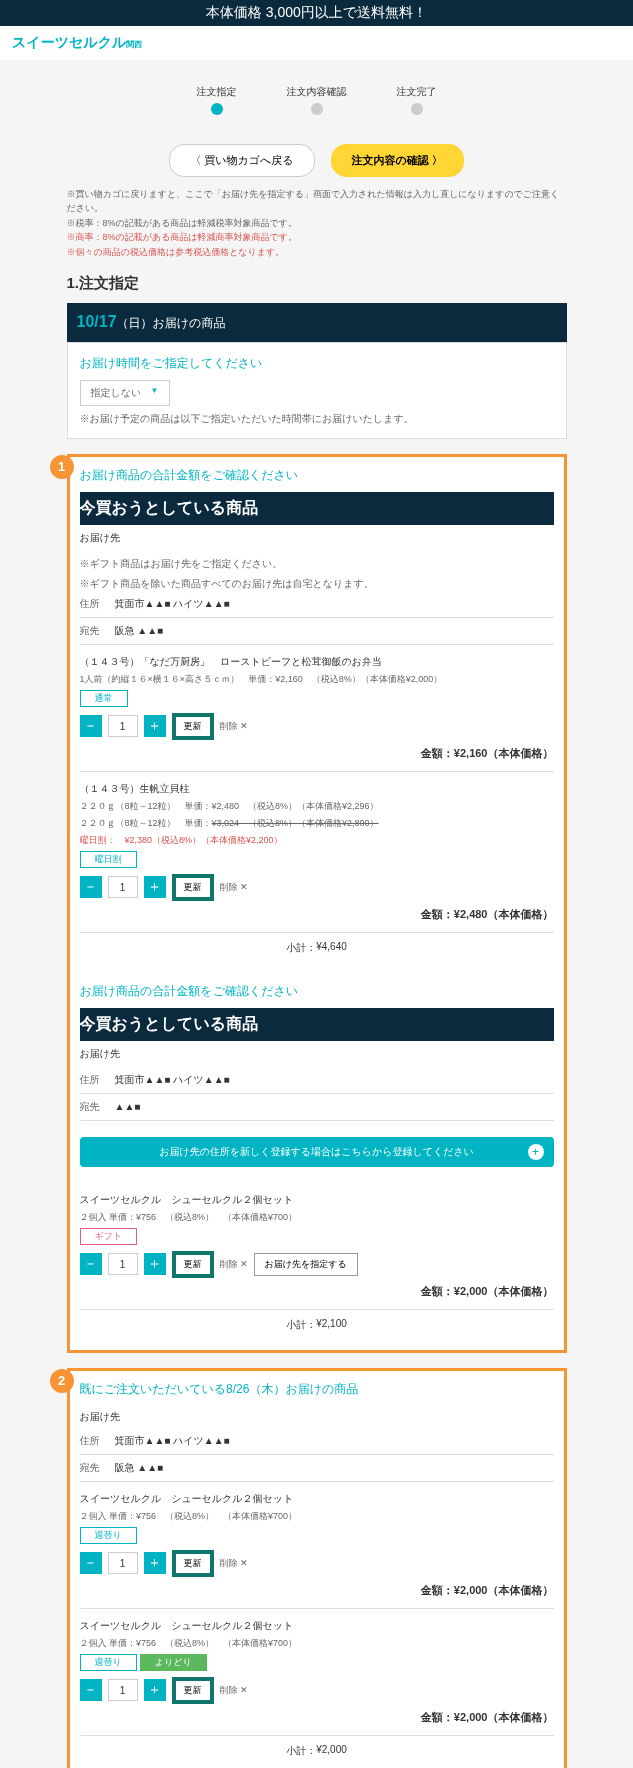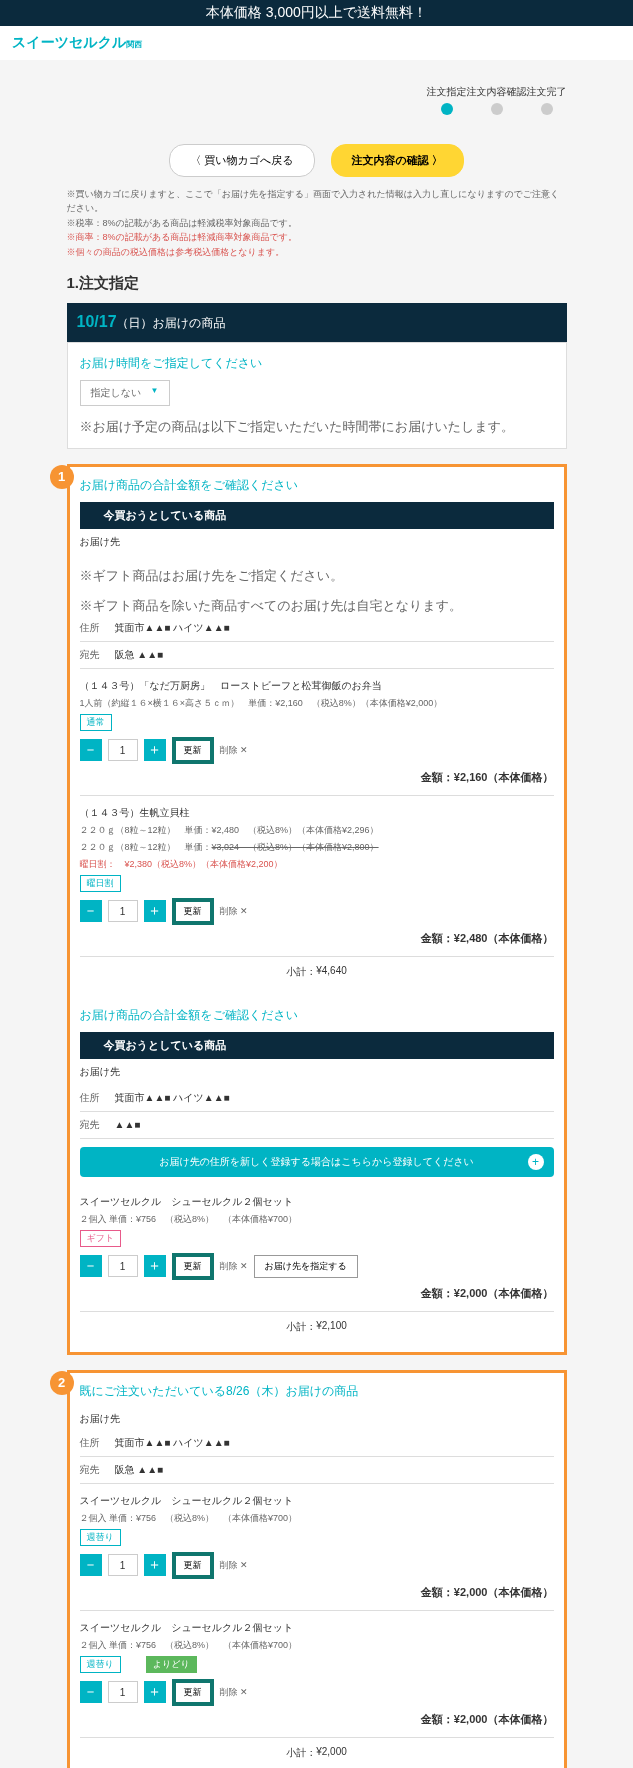--- a/index.html
+++ b/index.html
@@ -2,56 +2,56 @@
 <html><head>
 <meta charset="utf-8">
 <style>
 *{margin:0;padding:0;box-sizing:border-box;font-family:'Hiragino Sans','Meiryo',sans-serif}
 body{background:#f5f5f5;font-size:11px;color:#333}
 .top-bar{background:#0b2a3d;color:#fff;text-align:center;padding:4px;font-size:14px}
 .header{background:#fff;padding:8px 12px}
 .logo{color:#00b4c4;font-size:14px;font-weight:bold}
 .logo-sub{font-size:8px;color:#00b4c4}
 .container{max-width:520px;margin:0 auto;padding:10px}
-.steps{display:flex;justify-content:flex-end;padding:15px 0}
+.steps{display:flex;justify-content:center;gap:50px;padding:15px 0}
 .step{text-align:center;font-size:10px}
 .step-dot{width:12px;height:12px;border-radius:50%;margin:4px auto;background:#ccc}
 .step.active .step-dot{background:#00b4c4}
 .btn-row{display:flex;justify-content:center;gap:16px;margin:10px 0}
 .btn{padding:8px 20px;border-radius:15px;border:1px solid #ccc;background:#fff;font-size:11px;cursor:pointer}
 .btn-yellow{background:#ffd633;border-color:#ffd633;font-weight:bold}
 .notes{font-size:9px;color:#666;line-height:1.6;margin:10px 0}
 .notes .red{color:#d9534f}
 .section-title{font-size:15px;font-weight:bold;margin:15px 0 10px}
 .date-bar{background:#0b2a3d;color:#fff;padding:10px;font-size:12px}
 .date-big{color:#00b4c4;font-size:16px;font-weight:bold}
 .white-box{background:#fff;padding:12px;border:1px solid #ddd}
 .teal-text{color:#00b4c4;font-size:12px;margin-bottom:8px}
 .select-box{border:1px solid #ccc;padding:5px 10px;width:90px;font-size:10px;display:inline-block;color:#666}
 .select-box::after{content:'▼';color:#00b4c4;float:right;font-size:8px}
-.small-note{font-size:13px;color:#666;margin-top:12px}
+.small-note{font-size:10px;color:#666;margin-top:6px}
 .orange-box{border:3px solid #f79433;padding:10px;background:#fff;margin:15px 0;position:relative}
 .orange-circle{position:absolute;left:-20px;top:-2px;width:24px;height:24px;background:#f79433;border-radius:50%;color:#fff;display:flex;align-items:center;justify-content:center;font-weight:bold;font-size:13px}
-.sub-header{background:#0b2a3d;color:#fff;padding:6px 24px;font-size:11px;font-weight:bold}
+.sub-header{background:#0b2a3d;color:#fff;padding:6px 0;font-size:16px;font-weight:bold}
 .addr-row{border-bottom:1px solid #ddd;padding:6px 0;font-size:10px}
 .addr-label{display:inline-block;width:35px;color:#666}
 .item-block{border-bottom:1px solid #ddd;padding:10px 0}
 .item-name{font-size:10px;margin-bottom:4px}
 .item-detail{font-size:9px;color:#666;margin-bottom:4px}
-.tag{display:inline-block;border:1px solid #00b4c4;color:#00b4c4;padding:1px 6px;font-size:9px;margin-right:22px}
+.tag{display:inline-block;border:1px solid #00b4c4;color:#00b4c4;padding:1px 14px;font-size:9px;margin-right:0}
 .tag-pink{border-color:#e85a8a;color:#e85a8a}
 .tag-green{background:#5cb85c;color:#fff;border-color:#5cb85c}
 .qty-row{display:flex;align-items:center;gap:6px;margin-top:6px}
 .qty-btn{width:22px;height:22px;background:#00b4c4;color:#fff;border:none;font-size:14px;display:flex;align-items:center;justify-content:center;cursor:pointer}
 .qty-val{width:30px;height:22px;border:1px solid #ccc;text-align:center;line-height:22px;font-size:10px}
 .update-btn{padding:3px 8px;border:4px solid #0f766e;background:#fff;font-size:9px;cursor:pointer}
 .delete-btn{font-size:9px;color:#666;cursor:pointer}
 .price-right{text-align:right;font-size:11px;font-weight:bold;margin-top:6px}
 .subtotal-row{display:flex;justify-content:center;padding:8px 0;font-size:10px}
-.addr-btn-row{background:#00b4c4;color:#fff;padding:8px;text-align:center;font-size:10px;border-radius:4px;position:relative;margin:8px 0;cursor:pointer}
+.addr-btn-row{background:#00b4c4;color:#fff;padding:8px;text-align:center;font-size:10px;border-radius:4px;position:relative;margin:16px 0;cursor:pointer}
 .plus-circle{position:absolute;right:10px;top:50%;transform:translateY(-50%);width:16px;height:16px;background:#fff;color:#00b4c4;border-radius:50%;display:flex;align-items:center;justify-content:center;font-size:12px}
 .assign-btn{float:right;padding:4px 10px;border:1px solid #999;background:#fff;font-size:9px;cursor:pointer}
 .red-text{color:#d9534f}
 .strike{text-decoration:line-through}
 </style>
 </head>
 <body>
 
 <div class="top-bar"><span>本体価格 3,000円以上で送料無料！</span></div>
 <div class="header">

